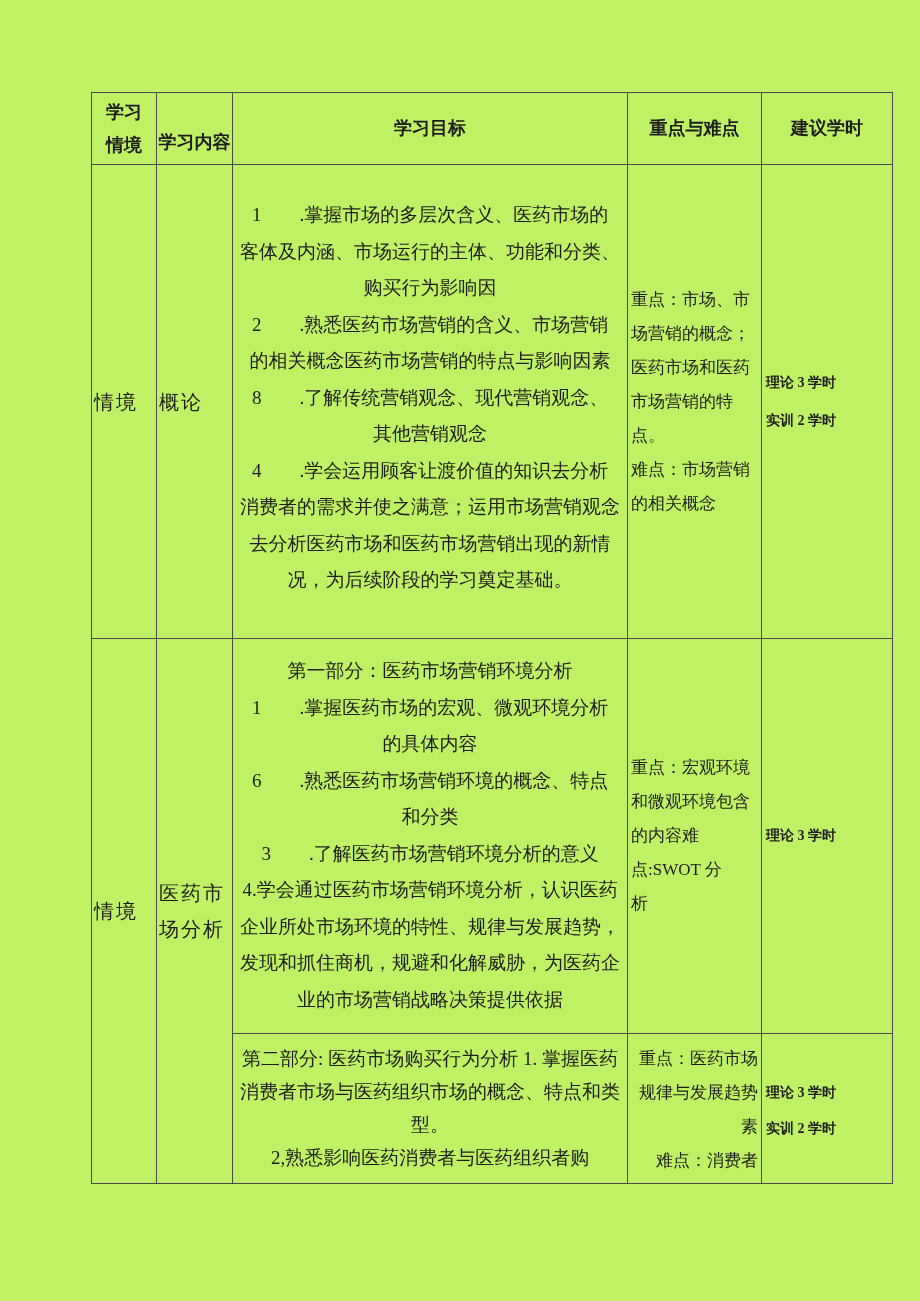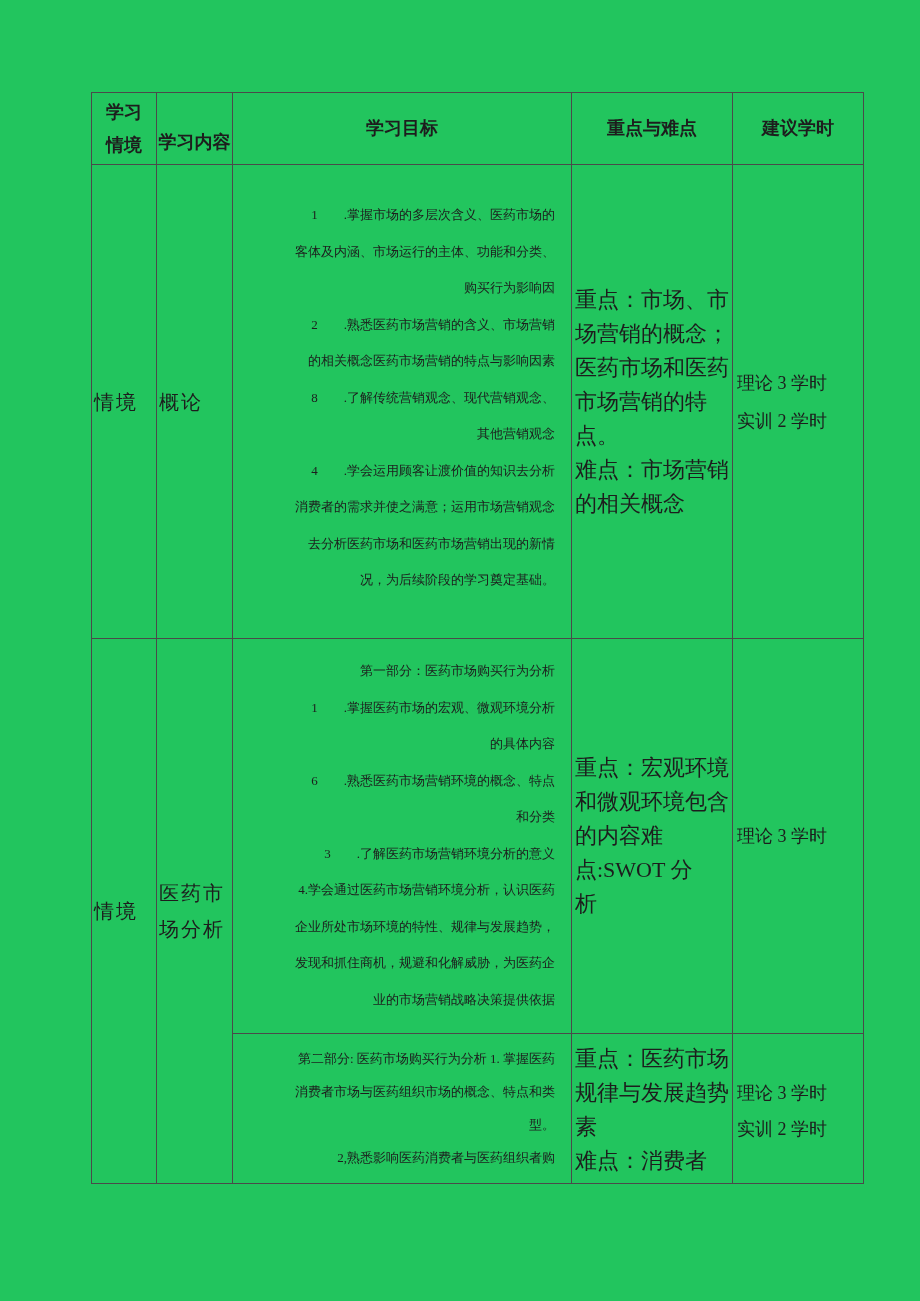--- a/index.html
+++ b/index.html
@@ -1,21 +1,21 @@
 <!DOCTYPE html>
 <html><head>
 <meta charset="utf-8">
 <style>
   html,body { margin:0; padding:0; background:#ffffff; }
   body {
     width:920px; height:1301px;
     font-family:"Liberation Serif","DejaVu Serif",serif;
     color:#1d1d1d;
   }
-  .page { position:relative; width:920px; height:1301px; overflow:hidden; background:#22c55e; }
+  .page { position:relative; width:920px; height:1301px; overflow:hidden; background:#bef264; }
 
   table.sched {
     position:absolute; left:91px; top:92px;
     border-collapse:collapse; table-layout:fixed;
   }
   .sched th, .sched td {
     border:1px solid #4a4a4a;
     padding:0; margin:0;
     font-weight:normal;
     overflow:hidden;
@@ -32,41 +32,42 @@
 
   
   td.c-sit, td.c-cont {
     font-size:20px; letter-spacing:2px;
     text-align:left; vertical-align:middle;
     padding-left:2px; line-height:36px;
   }
 
   
   td.c-obj {
-    font-size:13px; line-height:36.5px;
-    text-align:right; vertical-align:top;
-    padding:0 16px;
+    font-size:19px; line-height:36.5px;
+    text-align:center; vertical-align:top;
+    padding:0 7px;
   }
   tr.r1  td.c-obj { padding-top:32px; }
   tr.r2a td.c-obj { padding-top:14px; }
   tr.r2b td.c-obj { padding-top:8px; line-height:33px; }
 
   
   td.c-pts {
-    font-size:22px; line-height:34px;
+    font-size:17px; line-height:34px;
     text-align:left; vertical-align:middle;
     padding:0 3px;
   }
-  tr.r2b td.c-pts { vertical-align:top; padding-top:8px; }
+  tr.r2b td.c-pts { vertical-align:top; padding-top:8px;text-align:right; }
 
   
   td.c-hrs {
-    font-size:18px; line-height:38px;
+    font-size:14px; line-height:38px;
     text-align:left; vertical-align:middle;
     padding:0 4px;
+    font-weight:bold;
   }
   tr.r2b td.c-hrs { vertical-align:top; padding-top:41px; line-height:36px; }
 
   .line { white-space:nowrap; }
 </style>
 </head>
 <body>
 
 <div class="page">
   <table class="sched">
@@ -121,21 +122,21 @@
           </td>
     </tr>
 
     <tr class="r2a">
       <td class="c-sit" rowspan="2">情境</td>
       <td class="c-cont" rowspan="2">
             <div class="line">医药市</div>
             <div class="line">场分析</div>
           </td>
       <td class="c-obj">
-            <div class="line">第一部分：医药市场购买行为分析</div>
+            <div class="line">第一部分：医药市场营销环境分析</div>
             <div class="line">1　　.掌握医药市场的宏观、微观环境分析</div>
             <div class="line">的具体内容</div>
             <div class="line">6　　.熟悉医药市场营销环境的概念、特点</div>
             <div class="line">和分类</div>
             <div class="line">3　　.了解医药市场营销环境分析的意义</div>
             <div class="line">4.学会通过医药市场营销环境分析，认识医药</div>
             <div class="line">企业所处市场环境的特性、规律与发展趋势，</div>
             <div class="line">发现和抓住商机，规避和化解威胁，为医药企</div>
             <div class="line">业的市场营销战略决策提供依据</div>
           </td>

